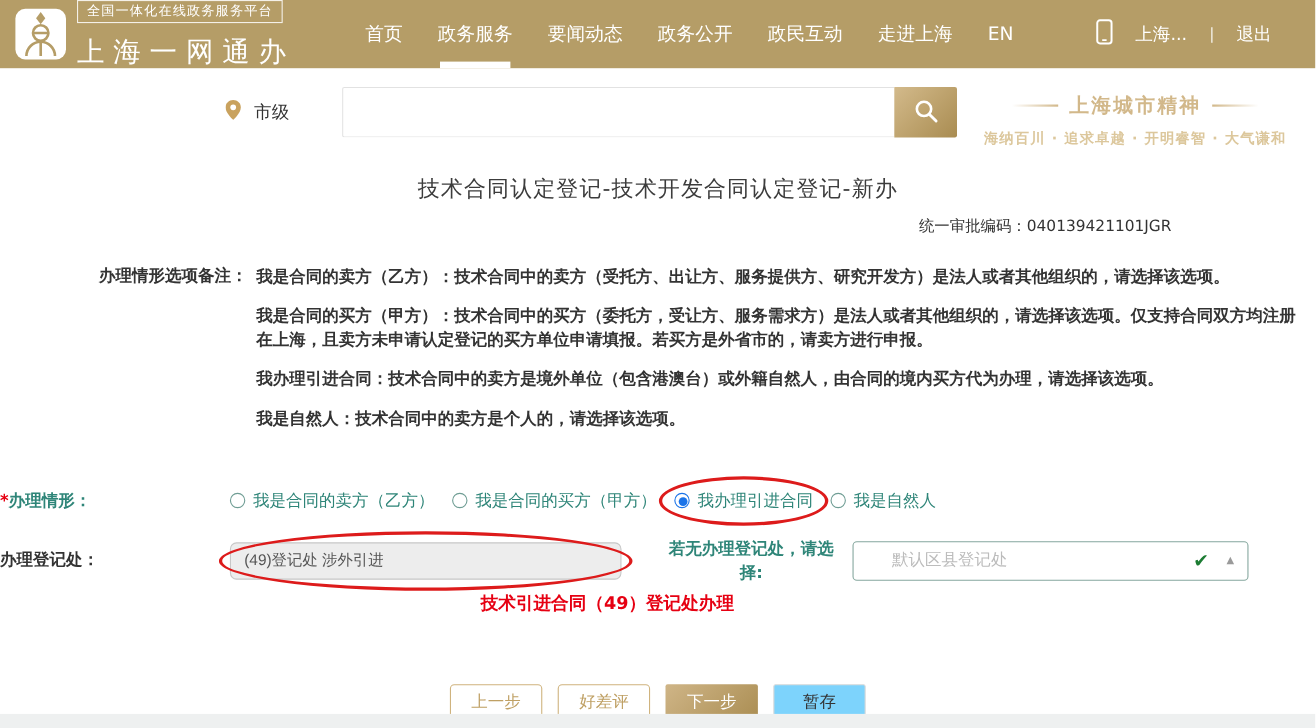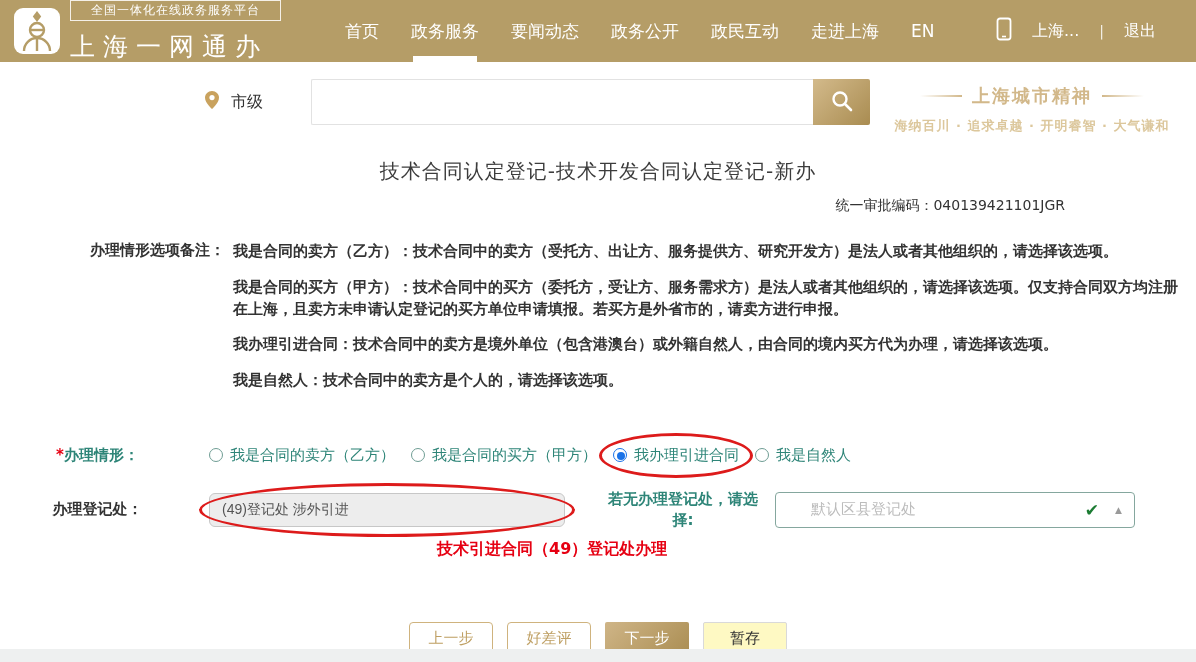--- a/index.html
+++ b/index.html
@@ -4,21 +4,21 @@
 <style>
   * { margin:0; padding:0; box-sizing:border-box; }
   body { font-family:"DejaVu Sans","Liberation Sans",sans-serif; background:#fff; }
   .page { position:relative; width:1196px; height:662px; background:#fff; overflow:hidden; margin:0 auto; }
 
   
   .header { height:62px; background:#b59d67; display:flex; align-items:center; padding:0 40px 0 14px; position:relative; }
   .logo { display:flex; align-items:center; }
   .logo-box { width:46px; height:46px; background:#fff; border-radius:9px; display:flex; align-items:center; justify-content:center; }
   .logo-text { margin-left:10px; color:#fff; }
-  .logo-plat { display:inline-block; font-size:12px; letter-spacing:1px; border:1px solid rgba(255,255,255,.85); padding:1px 20px; }
+  .logo-plat { display:inline-block; font-size:12px; letter-spacing:1px; border:1px solid rgba(255,255,255,.85); padding:1px 8px; }
   .logo-site { font-size:25px; letter-spacing:8px; margin-top:9px; white-space:nowrap; }
   .nav { display:flex; margin-left:48px; height:62px; }
   .nav a { position:relative; color:#fff; font-size:17px; text-decoration:none; line-height:62px; padding:0 16px; white-space:nowrap; }
   .nav a.active::after { content:""; position:absolute; left:50%; transform:translateX(-50%); bottom:0; width:64px; height:6px; background:#fff; }
   .hdr-right { margin-left:auto; display:flex; align-items:center; gap:20px; color:#fff; font-size:16px; }
   .hdr-right .sep { opacity:.85; font-size:14px; }
   .hdr-right a { color:#fff; text-decoration:none; }
 
   
   .search-row { position:relative; margin-top:16px; height:48px; display:flex; align-items:center; }
@@ -38,21 +38,21 @@
 
   
   .remarks { display:flex; margin-top:26px; }
   .remarks-label { width:225px; flex:none; text-align:right; font-size:15px; font-weight:bold; color:#333; }
   .remarks-body { width:950px; margin-left:8px; }
   .remarks-body p { font-size:15px; font-weight:bold; color:#333; line-height:1.45; margin-bottom:14px; }
 
   
   .row { display:flex; align-items:center; }
   .situation-row { margin-top:40px; }
-  .field-label { width:195px; flex:none; text-align:center; font-size:15px; font-weight:bold; }
+  .field-label { width:195px; flex:none; text-align:left; font-size:15px; font-weight:bold; }
   .field-label .req { color:#e60012; }
   .teal { color:#2e8578; }
   .options { display:flex; align-items:center; margin-left:14px; gap:16px; }
   .radio-option { display:flex; align-items:center; gap:7px; font-size:15px; color:#2e8578; cursor:pointer; position:relative; }
   .radio-dot { width:14px; height:14px; border:1px solid #6f9d94; border-radius:50%; background:#fff; position:relative; flex:none; }
   .radio-dot.checked { border-color:#1a73e8; }
   .radio-dot.checked::after { content:""; position:absolute; left:3px; top:3px; width:8px; height:8px; border-radius:50%; background:#1a73e8; }
 
   .registry-row { margin-top:24px; }
   .registry-input-wrap { position:relative; margin-left:14px; }
@@ -68,21 +68,21 @@
   
   .ellipse { position:absolute; border:3px solid #dd1b1b; border-radius:50%; pointer-events:none; }
   .ellipse-option { left:-14px; right:-14px; top:-13px; bottom:-13px; }
   .ellipse-input { left:-10px; right:-10px; top:-10px; bottom:-10px; }
 
   
   .btn-row { margin-top:62px; display:flex; justify-content:center; gap:14px; }
   .btn { width:84px; height:34px; font-size:15px; cursor:pointer; font-family:inherit; }
   .btn-outline-gold { background:#fff; border:1px solid #cfb37e; color:#bfa064; border-radius:4px; }
   .btn-fill-gold { background:linear-gradient(135deg,#cfb587 0%,#aa8d52 100%); border:none; color:#fff; border-radius:2px; }
-  .btn-plain { background:#fef9c3; border:1px solid #d9d9d9; color:#333; border-radius:2px; }
+  .btn-plain { background:#7dd3fc; border:1px solid #d9d9d9; color:#333; border-radius:2px; }
 
   .footer-strip { position:absolute; left:0; right:0; bottom:0; height:13px; background:#eef0f0; }
 </style>
 </head>
 <body>
 
 <div class="page">
 
   <div class="header">
     <div class="logo">

